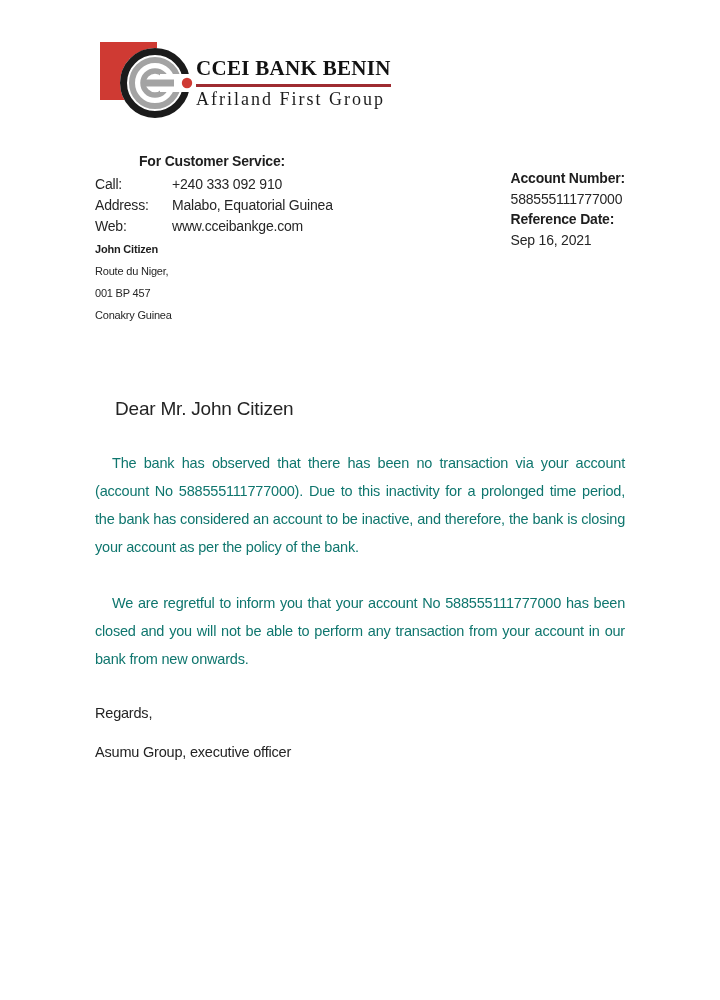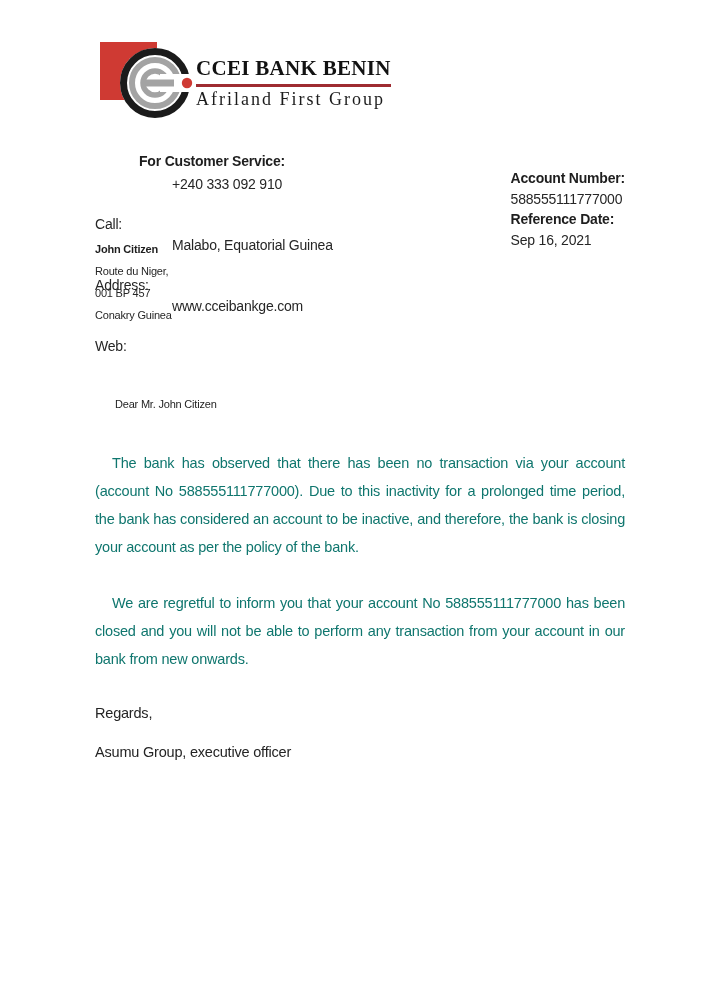--- a/index.html
+++ b/index.html
@@ -34,35 +34,35 @@
     font-size: 18px;
     letter-spacing: 2px;
     color: #1c1c1c;
     margin-top: 2px;
   }
 
   
   .cs-block { position: absolute; left: 95px; top: 153px; font-size: 14px; letter-spacing: -0.2px; }
   .cs-heading { font-weight: bold; color: #1e1e1e; margin-bottom: 5px; padding-left: 44px; }
   .cs-row { display: flex; line-height: 21px; }
-  .cs-label { width: 77px; color: #262626; margin-top: 40px; }
+  .cs-label { width: 77px; color: #262626; }
   .cs-value { color: #262626; }
 
   .acct-block {
     position: absolute; right: 95px; top: 168px;
     font-size: 14px; line-height: 20.5px; letter-spacing: -0.2px;
     color: #262626;
   }
   .acct-block .bold { font-weight: bold; color: #1e1e1e; }
 
   .recipient { position: absolute; left: 95px; top: 238px; font-size: 11px; line-height: 22px; letter-spacing: -0.2px; color: #262626; }
   .recipient .name { font-weight: bold; color: #1e1e1e; }
 
   
-  .salutation { position: absolute; left: 95px; top: 398px; font-size: 11px; letter-spacing: -0.2px; text-indent: 20px; }
+  .salutation { position: absolute; left: 95px; top: 398px; font-size: 19px; letter-spacing: -0.2px; text-indent: 20px; }
   .para {
     position: absolute; left: 95px; width: 530px;
     font-size: 14.5px; line-height: 28px; letter-spacing: -0.2px;
     text-align: justify; text-align-last: left; text-indent: 17px;
     color: #0f766e;
   }
   .para-1 { top: 449px; }
   .para-2 { top: 589px; }
   .closing   { position: absolute; left: 95px; top: 705px; font-size: 14.5px; letter-spacing: -0.2px; }
   .signature { position: absolute; left: 95px; top: 744px; font-size: 14.5px; letter-spacing: -0.2px; }

